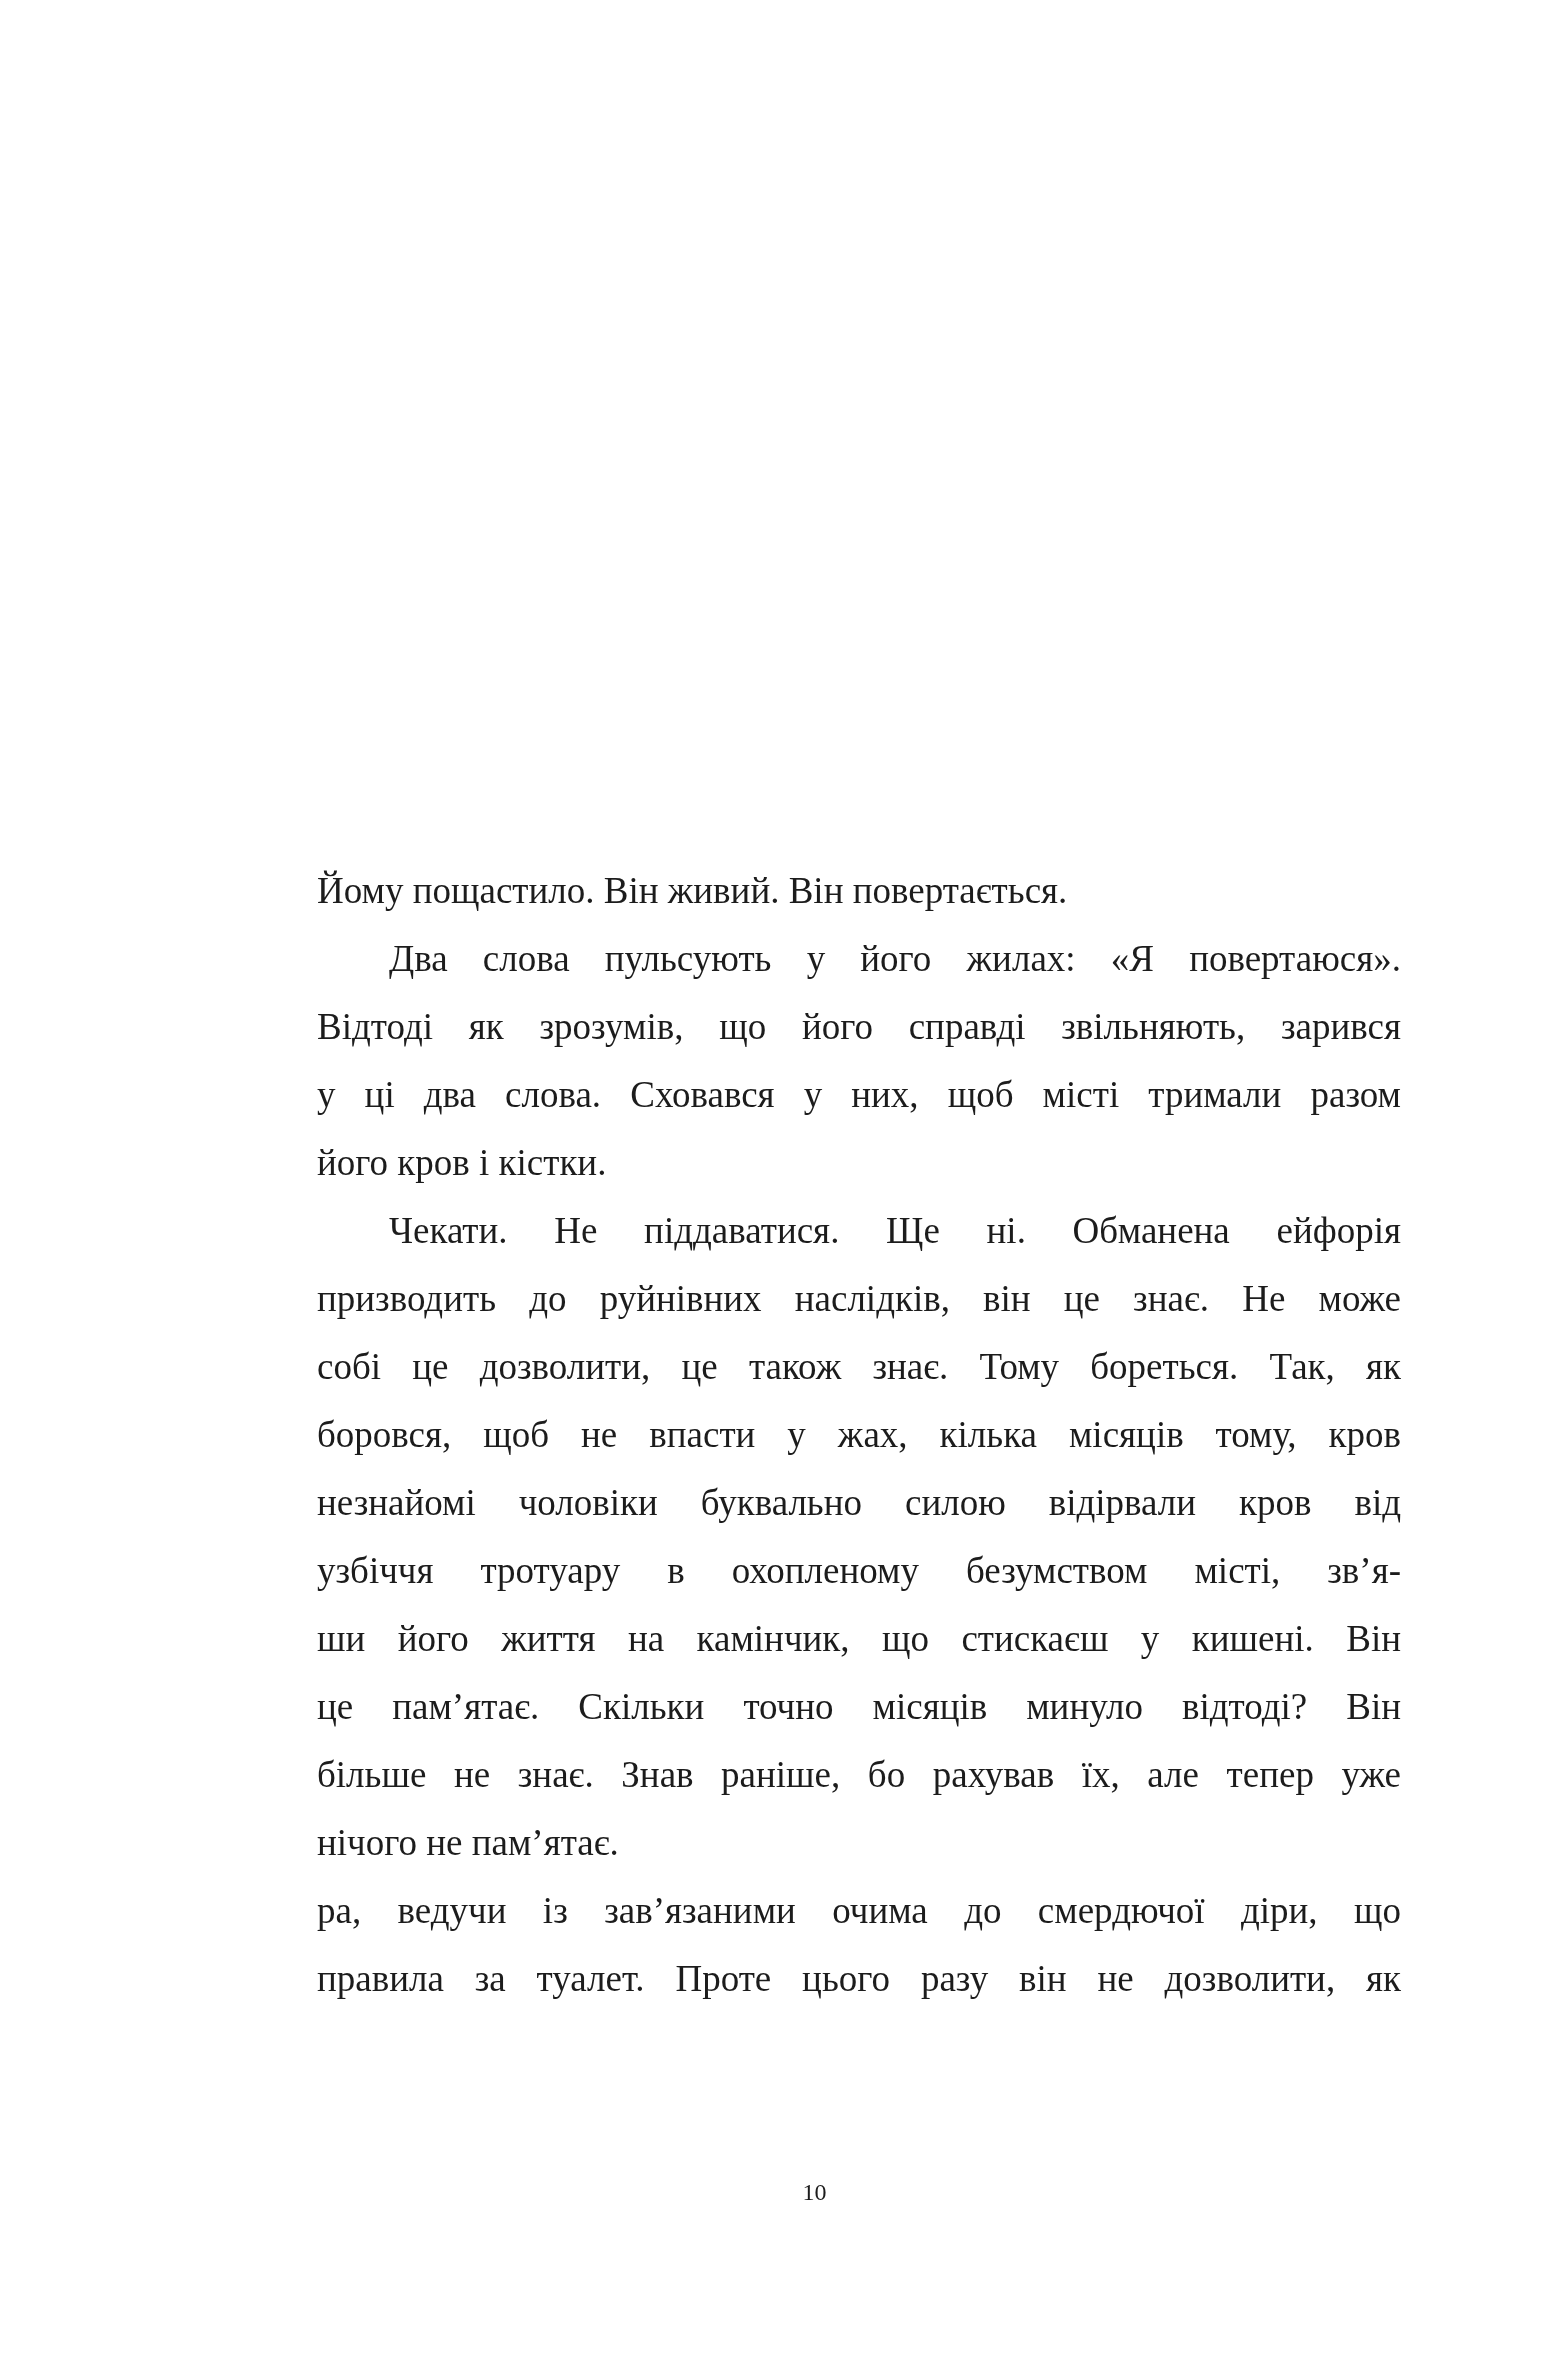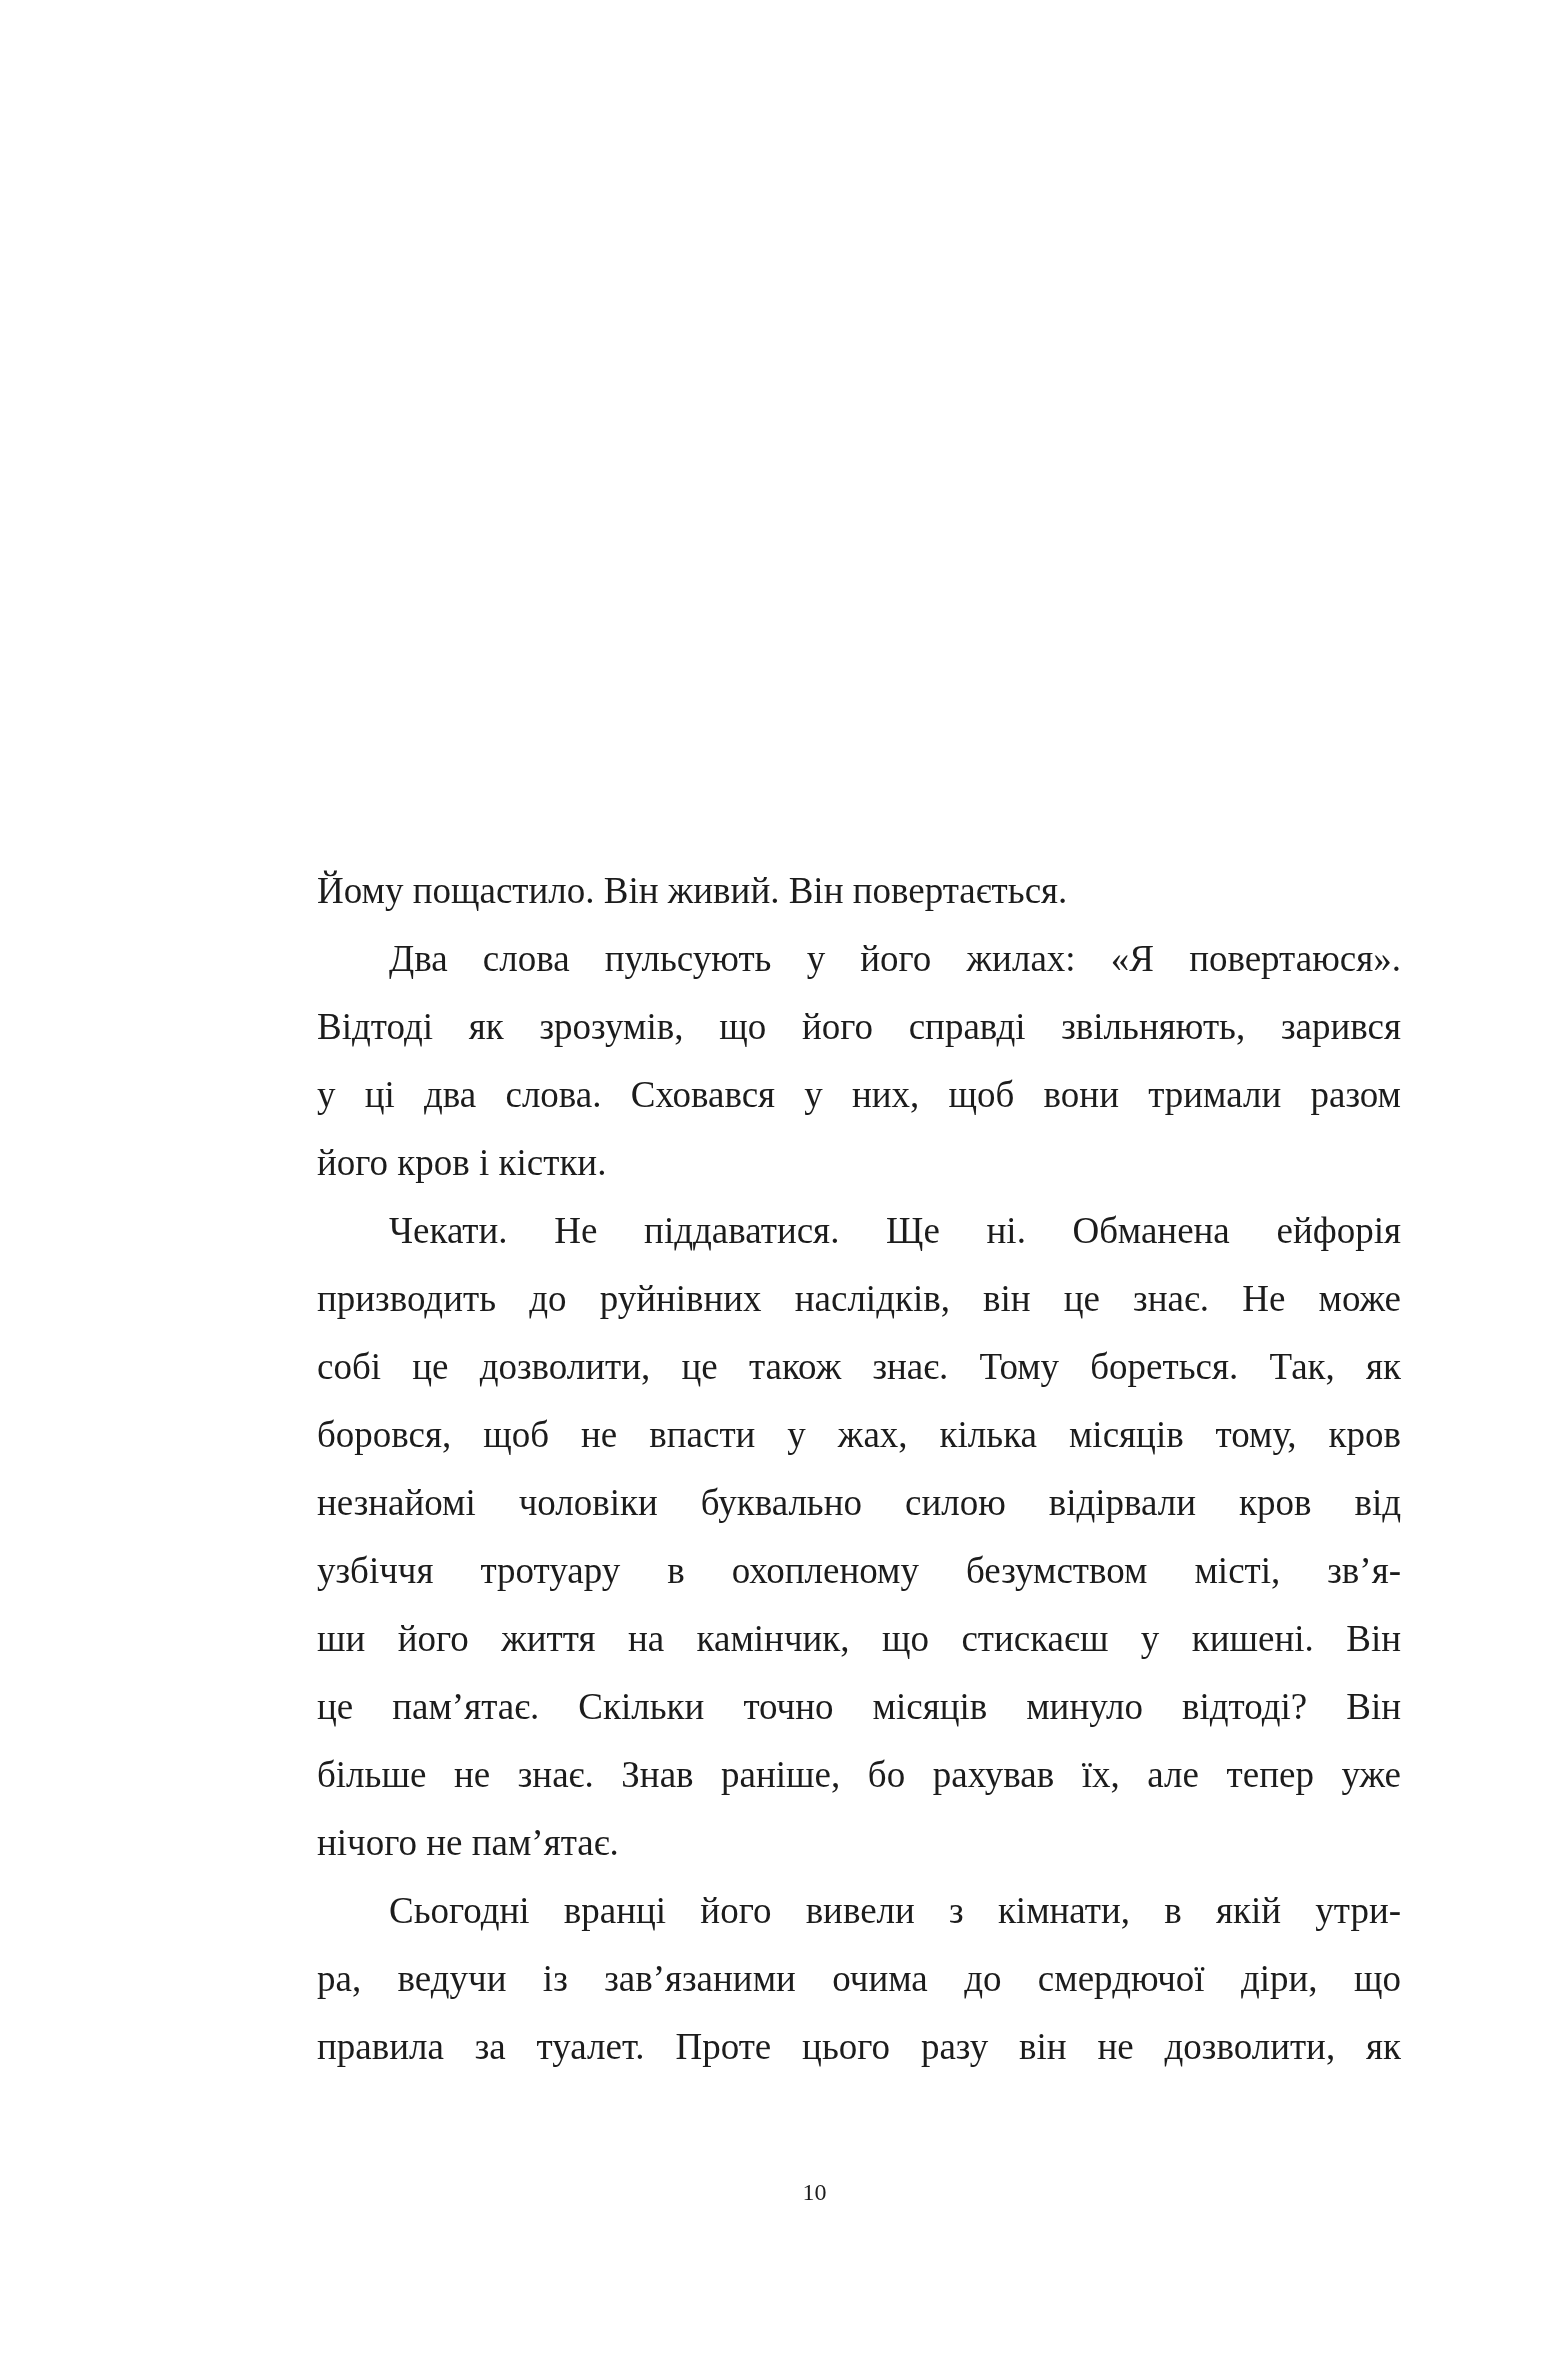--- a/index.html
+++ b/index.html
@@ -56,36 +56,35 @@
 <body>
 
 <div class="page">
   <div class="text-block">
       <div class="paragraph">
         <div class="line">Йому пощастило. Він живий. Він повертається.</div>
       </div>
       <div class="paragraph">
         <div class="line just first-indent">Два слова пульсують у його жилах: «Я повертаюся».</div>
         <div class="line just">Відтоді як зрозумів, що його справді звільняють, зарився</div>
-        <div class="line just">у ці два слова. Сховався у них, щоб вони тримали разом</div>
+        <div class="line just">у ці два слова. Сховався у них, щоб місті тримали разом</div>
         <div class="line">його кров і кістки.</div>
       </div>
       <div class="paragraph">
         <div class="line just first-indent">Чекати. Не піддаватися. Ще ні. Обманена ейфорія</div>
         <div class="line just">призводить до руйнівних наслідків, він це знає. Не може</div>
         <div class="line just">собі це дозволити, це також знає. Тому бореться. Так, як</div>
         <div class="line just">боровся, щоб не впасти у жах, кілька місяців тому, кров</div>
         <div class="line just">незнайомі чоловіки буквально силою відірвали кров від</div>
         <div class="line just">узбіччя тротуару в охопленому безумством місті, зв’я-</div>
         <div class="line just">ши його життя на камінчик, що стискаєш у кишені. Він</div>
         <div class="line just">це пам’ятає. Скільки точно місяців минуло відтоді? Він</div>
         <div class="line just">більше не знає. Знав раніше, бо рахував їх, але тепер уже</div>
         <div class="line">нічого не пам’ятає.</div>
       </div>
       <div class="paragraph">
-        <div class="line just first-indent">Сьогодні вранці його вивели з кімнати, в якій утри-</div>
         <div class="line just">ра, ведучи із зав’язаними очима до смердючої діри, що</div>
         <div class="line just">правила за туалет. Проте цього разу він не дозволити, як</div>
       </div>
     </div>
   <div class="folio">10</div>
 </div>
 
 
 </body></html>

